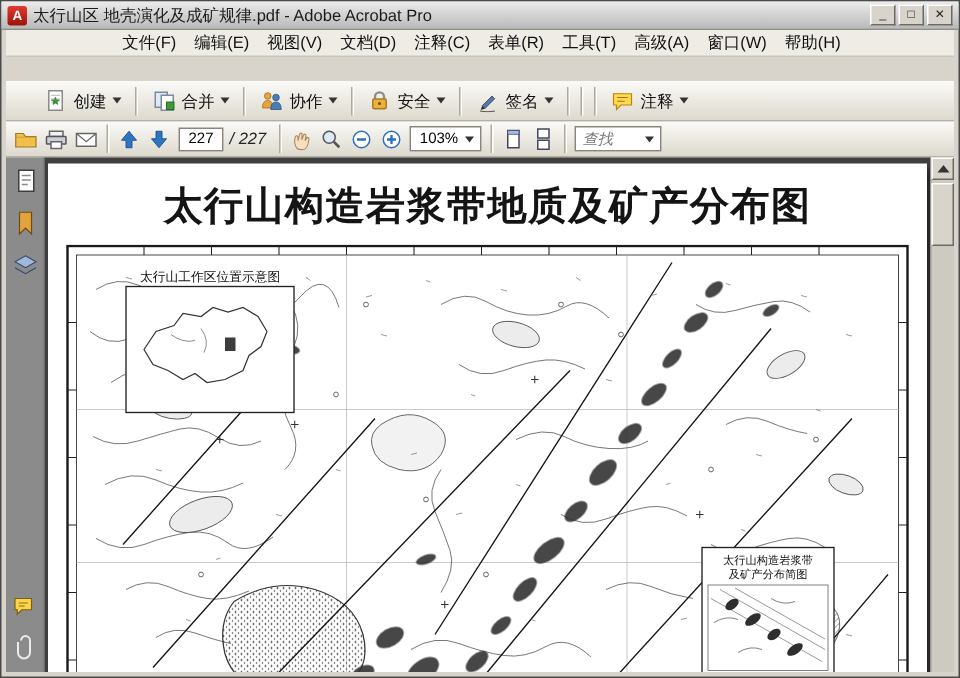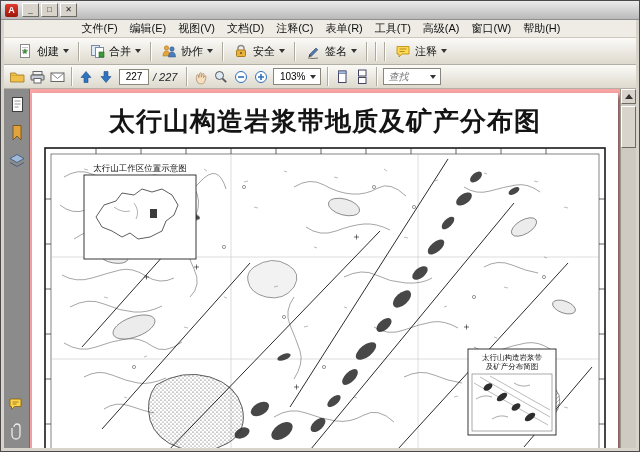--- a/index.html
+++ b/index.html
@@ -13,54 +13,55 @@
     color:#fff;font-size:9px;font-weight:bold;text-align:center;line-height:13px;flex:0 0 auto;}
   .title{flex:1;font-size:11px;color:#1b1b1b;white-space:nowrap;overflow:hidden;}
   .win-controls{display:flex;gap:2px;}
   .win-btn{width:17px;height:14px;font-size:8px;line-height:12px;text-align:center;background:#d8d4cc;
     border:1px solid;border-color:#fff #6d6a63 #6d6a63 #fff;color:#222;cursor:default;}
   
   .menubar{height:18px;background:#efece5;display:flex;align-items:center;padding-left:2px;border-bottom:1px solid #ccc8be;justify-content:center;}
   .menu-item{font-size:11px;padding:2px 6px;color:#111;}
   
   .toolbar{background:linear-gradient(#fbfaf7,#ddd9ce);border-bottom:1px solid #b3afa4;display:flex;align-items:center;}
-  .toolbar-main{height:27px;padding:0 7px;}
+  .toolbar-main{height:27px;padding:0 19px;margin-top:16px;}
   .toolbar-nav{height:24px;padding:0 3px;}
   .tb-btn{display:flex;align-items:center;gap:3px;padding:2px 4px;font-size:11px;color:#111;border:1px solid transparent;border-radius:2px;}
   .tb-ico{display:flex;align-items:center;justify-content:center;width:18px;height:18px;}
   .tb-ico-sm{display:flex;align-items:center;justify-content:center;width:20px;height:18px;}
   .caret{width:0;height:0;border-left:3px solid transparent;border-right:3px solid transparent;border-top:4px solid #333;margin-left:1px;}
   .sep{width:1px;height:19px;background:#aeaa9f;box-shadow:1px 0 0 #fdfdfc;margin:0 4px;flex:0 0 auto;}
   .page-input{width:30px;height:16px;font-size:10px;text-align:center;border:1px solid #8a867c;background:#fff;margin:0 3px;}
   .page-total{font-size:11px;color:#222;margin:0 5px 0 1px;white-space:nowrap;font-style:italic;}
   .zoom-box,.find-box{display:flex;align-items:center;border:1px solid #8a867c;background:#fff;height:17px;padding:0 4px;font-size:10px;gap:4px;}
   .zoom-box{width:48px;margin:0 2px;justify-content:flex-end;}
   .find-box{width:58px;color:#777;justify-content:space-between;margin-left:2px;font-style:italic;}
   
   .content{flex:1;display:flex;min-height:0;}
   .sidebar{width:26px;background:#8b8b8b;border-right:1px solid #6e6e6e;display:flex;flex-direction:column;align-items:center;padding:5px 0 6px 0;gap:7px;}
   .panel-btn{width:21px;height:21px;display:flex;align-items:center;justify-content:center;border:1px solid transparent;}
   .spacer{flex:1;}
-  .docarea{flex:1;background:#fca5a5;overflow:hidden;padding:4px 0 0 0;display:flex;justify-content:center;}
+  .docarea{flex:1;background:#404040;overflow:hidden;padding:4px 0 0 0;display:flex;justify-content:center;}
   .page{background:#fff;width:586px;height:700px;box-shadow:3px 3px 5px rgba(0,0,0,.5);flex:0 0 auto;}
   .page-title{margin-top:11px;text-align:center;font-size:26px;font-weight:bold;letter-spacing:1px;color:#141414;}
   .map-wrap{width:562px;margin:8px auto 0;}
   
   .scrollbar{width:16px;background:#cdcac2;border-left:1px solid #9a978e;position:relative;flex:0 0 auto;}
   .sb-btn{width:15px;height:15px;background:#d8d4cc;border:1px solid;border-color:#fff #6d6a63 #6d6a63 #fff;display:flex;align-items:center;justify-content:center;}
   .sb-up-arrow{width:0;height:0;border-left:4px solid transparent;border-right:4px solid transparent;border-bottom:5px solid #333;}
   .sb-thumb{position:absolute;top:17px;left:0;width:15px;height:42px;background:#d8d4cc;border:1px solid;border-color:#fff #6d6a63 #6d6a63 #fff;}
 </style>
 </head>
 <body>
 
 <div class="window">
 
   <div class="titlebar">
     <span class="app-icon">A</span>
+    <span class="title">太行山区 地壳演化及成矿规律.pdf - Adobe Acrobat Pro</span>
     <div class="win-controls">
       <button class="win-btn">_</button>
       <button class="win-btn">□</button>
       <button class="win-btn">✕</button>
     </div>
   </div>
 
   <div class="menubar">
     <span class="menu-item">文件(F)</span>
     <span class="menu-item">编辑(E)</span>

